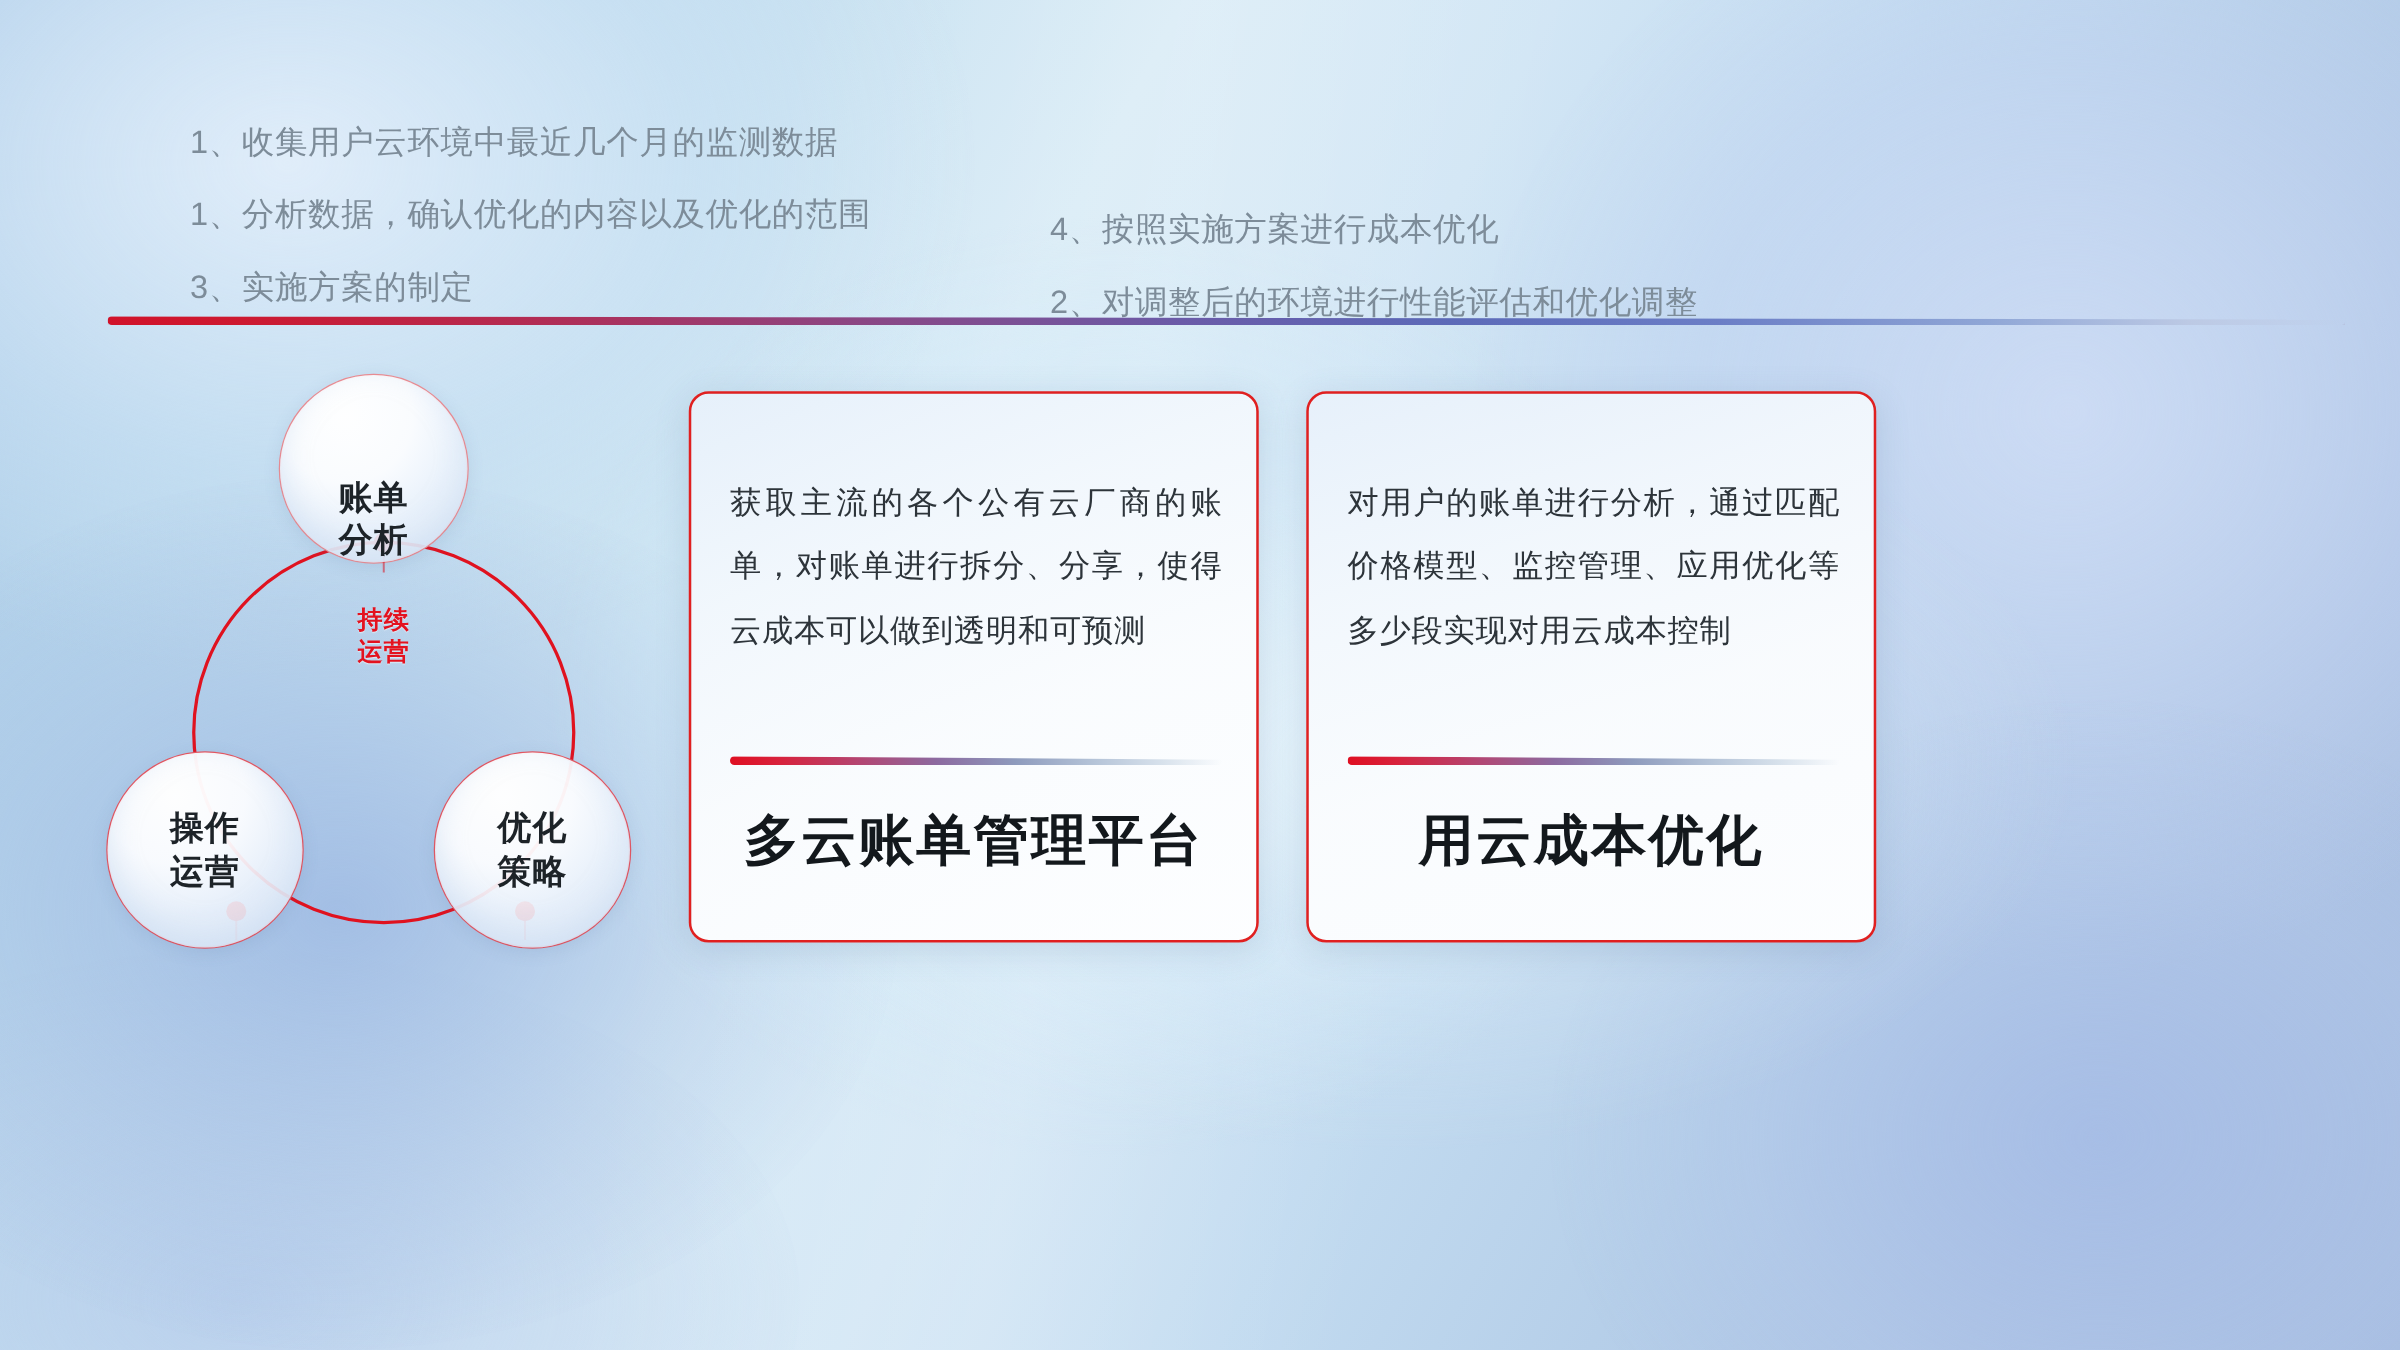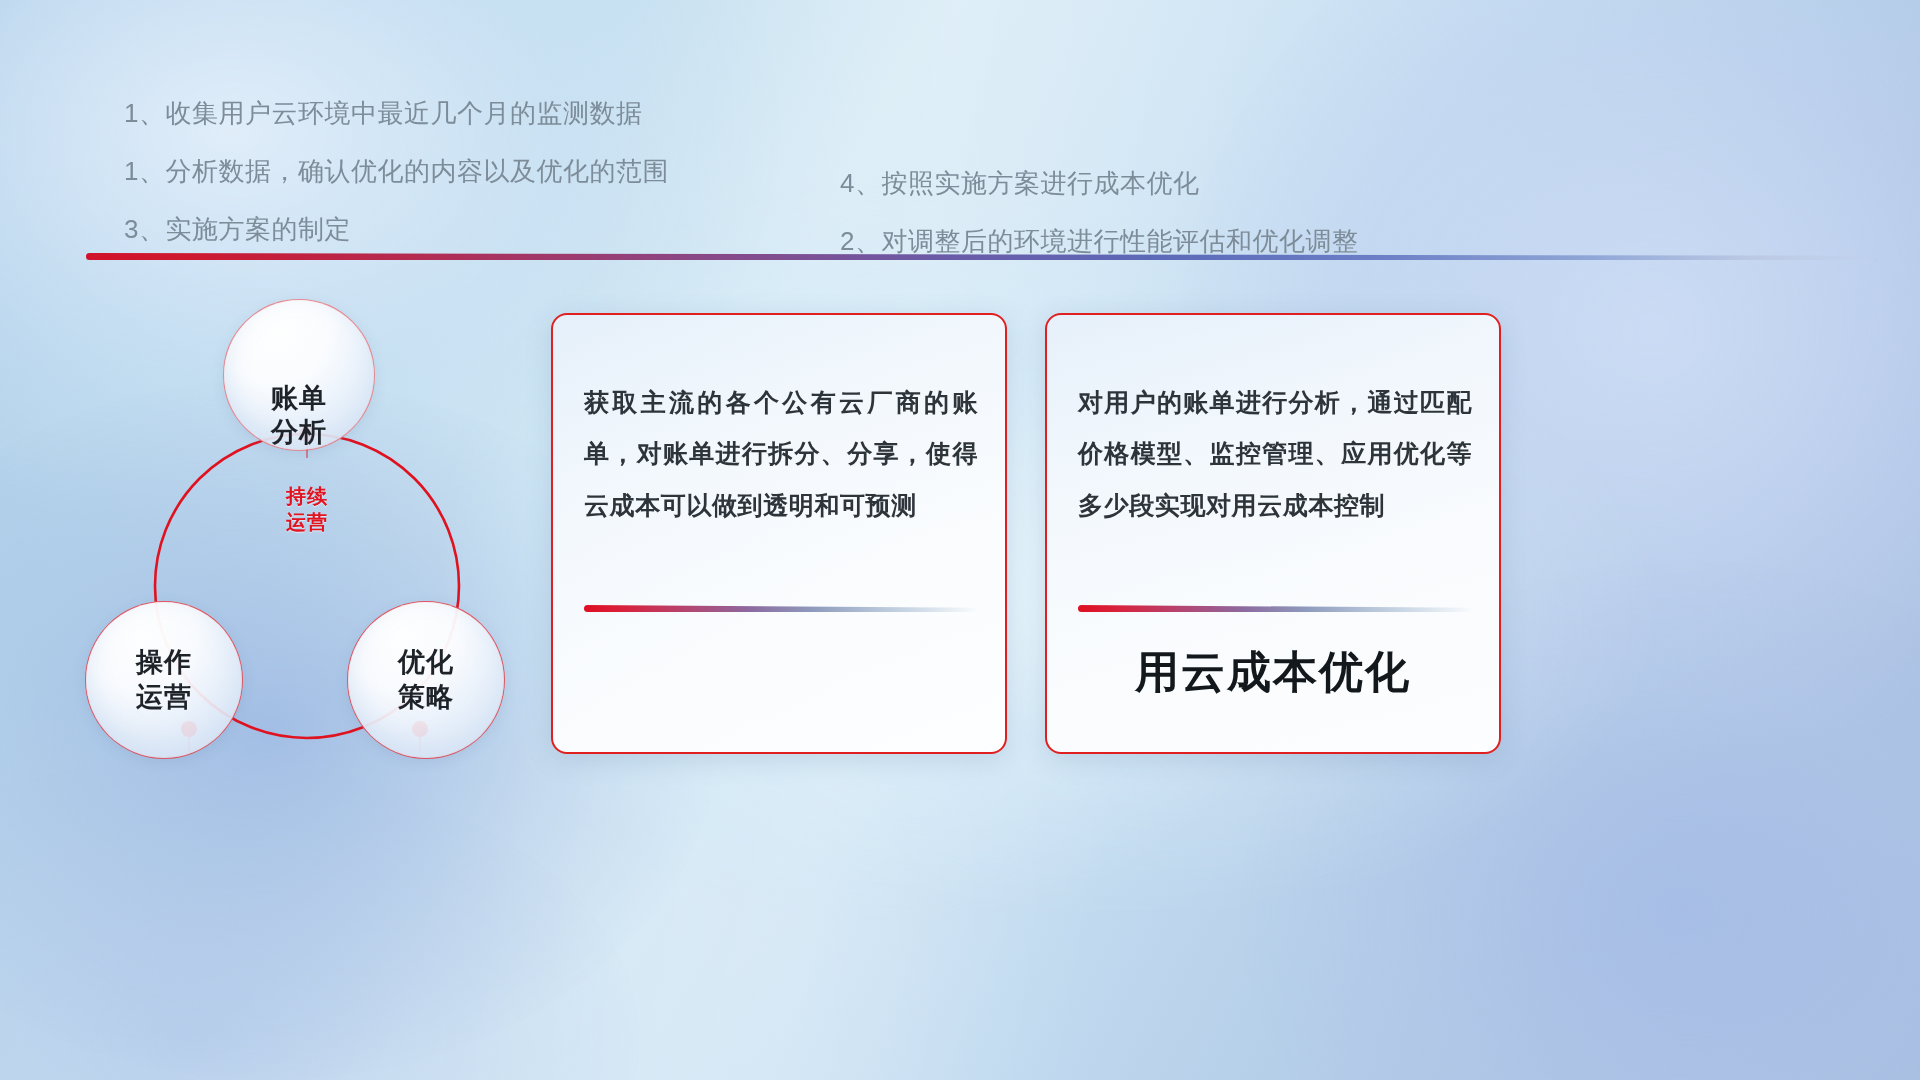--- a/index.html
+++ b/index.html
@@ -60,21 +60,21 @@
     background:linear-gradient(100deg, rgba(255,255,255,0) 30%, rgba(255,255,255,.18) 46%, rgba(255,255,255,0) 60%);
   }
 
   
   .bullets{position:absolute;z-index:5;color:#7e8d99;}
   .bullets .line{
     font-size:26px;line-height:1;letter-spacing:.5px;
     white-space:nowrap;color:#7d8c99;font-weight:400;
   }
   #bullets-left{left:124px;top:100px;}
-  #bullets-left .line{margin-bottom:32px;}
+  #bullets-left .line{margin-bottom:32px;margin-left:28px;}
   #bullets-right{left:840px;top:126px;margin-top:44px;}
   #bullets-right .line{margin-bottom:32px;}
 
   
   #top-divider{
     position:absolute;z-index:5;
     left:86px;top:253px;width:1790px;height:7px;
     background:linear-gradient(90deg,#d1122a 0%, #cd1930 6%, #b52a50 18%, #8a4785 34%, #6a5ba8 48%, #5c6ab8 60%, #6b7ec6 72%, #8fa6d6 84%, #bcc9e4 93%, rgba(200,214,232,0) 100%);
     border-radius:4px 3px 3px 4px;
     clip-path:polygon(0 0, 100% 38%, 100% 100%, 0 100%);
@@ -116,21 +116,21 @@
     background:linear-gradient(160deg, rgba(232,241,251,.92) 0%, rgba(243,248,253,.95) 30%, rgba(250,252,254,.97) 58%, rgba(253,254,255,.99) 100%);
     box-shadow:0 6px 26px rgba(80,110,150,.18);
     overflow:hidden;
   }
   #card-1{left:551px;top:313px;width:452px;height:437px;}
   #card-2{left:1045px;top:313px;width:452px;height:437px;}
 
   .card-body{
     position:absolute;left:31px;right:27px;top:62px;
     font-size:25px;line-height:2.05;color:#2d343a;
-    letter-spacing:.6px;text-align:justify;font-weight:700;
+    letter-spacing:.6px;text-align:justify;font-weight:400;
   }
   .card-divider{
     position:absolute;left:31px;right:27px;top:290px;height:7px;
     background:linear-gradient(90deg,#df0f22 0%, #d8223c 10%, #b44571 26%, #8c6aa0 42%, #8e9bbd 58%, #b5c4d8 74%, #d8e2ec 88%, rgba(226,235,244,0) 100%);
     border-radius:4px;
     clip-path:polygon(0 0, 100% 40%, 100% 100%, 0 100%);
   }
   .card-title{
     position:absolute;left:0;right:0;top:328px;
     text-align:center;
@@ -207,19 +207,20 @@
 
   <div id="center-label">
     <span>持续</span><br>
     <span>运营</span>
   </div>
 </div>
 
 <div class="card" id="card-1">
   <div class="card-body">获取主流的各个公有云厂商的账单，对账单进行拆分、分享，使得云成本可以做到透明和可预测</div>
   <div class="card-divider"></div>
+  <div class="card-title">多云账单管理平台</div>
 </div>
 
 <div class="card" id="card-2">
   <div class="card-body">对用户的账单进行分析，通过匹配价格模型、监控管理、应用优化等多少段实现对用云成本控制</div>
   <div class="card-divider"></div>
   <div class="card-title">用云成本优化</div>
 </div>
 
 </body></html>

